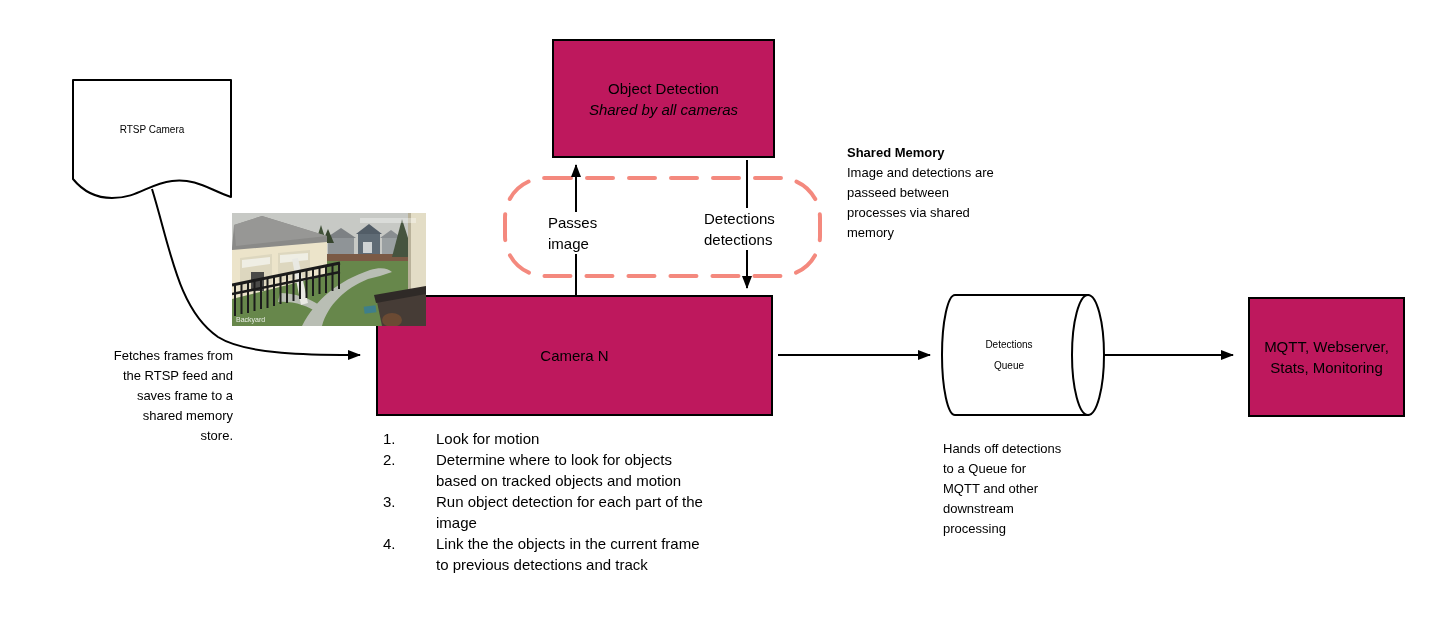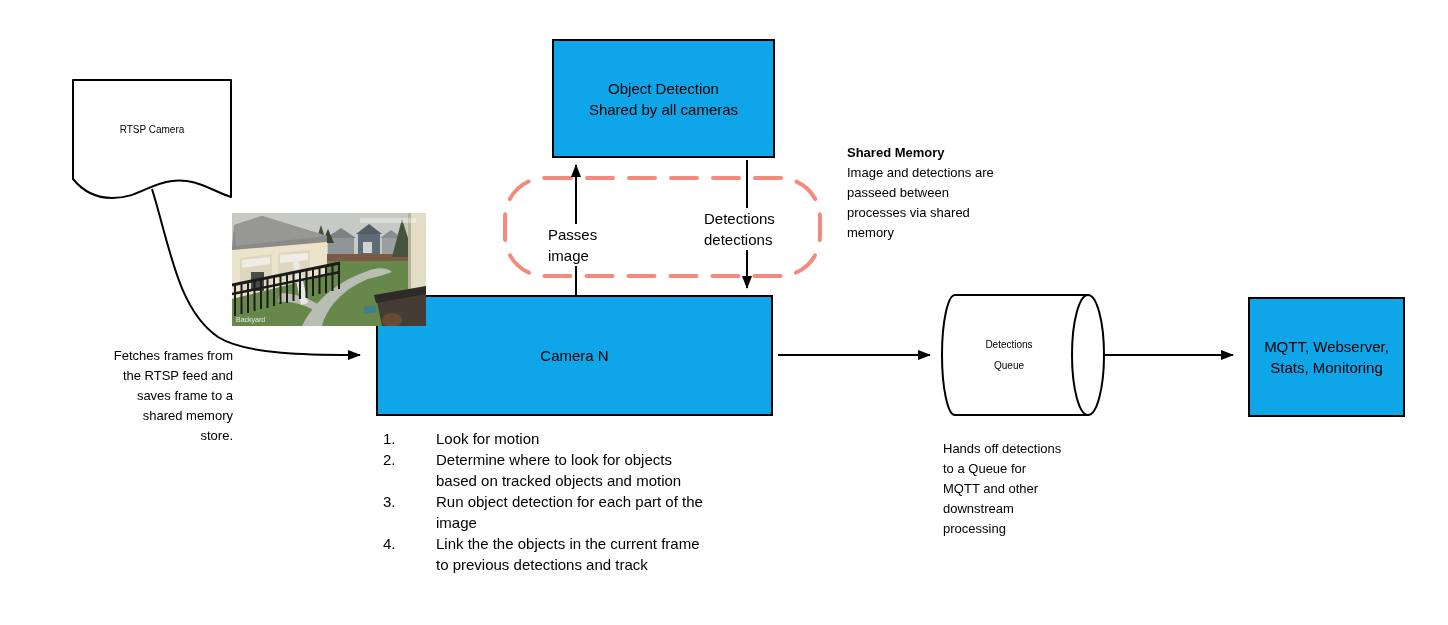--- a/index.html
+++ b/index.html
@@ -2,36 +2,36 @@
 <html><head>
 <meta charset="utf-8">
 <style>
   html,body{margin:0;padding:0;background:#ffffff;}
   .canvas{
     position:relative;width:1448px;height:625px;background:#ffffff;
     font-family:"Liberation Sans","DejaVu Sans",sans-serif;color:#000;overflow:hidden;
   }
   .layer{position:absolute;left:0;top:0;}
   .node{
-    position:absolute;background:#0ea5e9;border:2px solid #000;box-sizing:border-box;
+    position:absolute;background:#be185d;border:2px solid #000;box-sizing:border-box;
     display:flex;flex-direction:column;align-items:center;justify-content:center;
     font-size:15px;line-height:21px;text-align:center;
   }
   .ml{white-space:pre-line;}
   .note{position:absolute;font-size:13px;line-height:20px;}
   .note-title{font-weight:bold;}
   .edge-label{
     position:absolute;font-size:15px;line-height:21px;background:#ffffff;
     padding:0 3px;white-space:pre-line;
   }
   .shape-label{
     position:absolute;display:flex;align-items:center;justify-content:center;
     font-size:10px;line-height:21px;text-align:center;white-space:pre-line;
   }
-  .italic{text-align:right;}
+  .italic{font-style:italic;text-align:right;}
   .steps{position:absolute;left:383px;top:428px;font-size:15px;line-height:21px;}
   .step{display:flex;}
   .step-num{width:53px;flex:0 0 53px;}
   .step-text{white-space:pre-line;}
   .photo{position:absolute;left:232px;top:213px;width:194px;height:113px;}
 </style>
 </head>
 <body>
 
 <div class="canvas">
@@ -127,21 +127,21 @@
         <polygon points="144,84 194,76 194,113 150,113" fill="#463c36"></polygon>
         <polygon points="142,82 194,73 194,81 144,90" fill="#2f2a27"></polygon>
         <rect x="132" y="93" width="12" height="7" fill="#3f7f8a" transform="rotate(-8 138 96)"></rect>
         <ellipse cx="160" cy="107" rx="10" ry="7" fill="#6b4a33"></ellipse>
       </g>
       <rect x="128" y="5" width="56" height="5" fill="#ffffff" opacity="0.35"></rect>
       <text x="4" y="109" font-size="7" fill="#ffffff" opacity="0.85">Backyard</text>
     </svg>
   </div>
 
-  <div class="edge-label" style="left:545px;top:224px;">Passes
+  <div class="edge-label" style="left:545px;top:212px;">Passes
 image</div>
   <div class="edge-label" style="left:701px;top:208px;">Detections
 detections</div>
 
   <div class="note" style="left:847px;top:143px;width:215px;">
     <div class="note-title">Shared Memory</div>
     <div class="ml">Image and detections are
 passeed between
 processes via shared
 memory</div>

